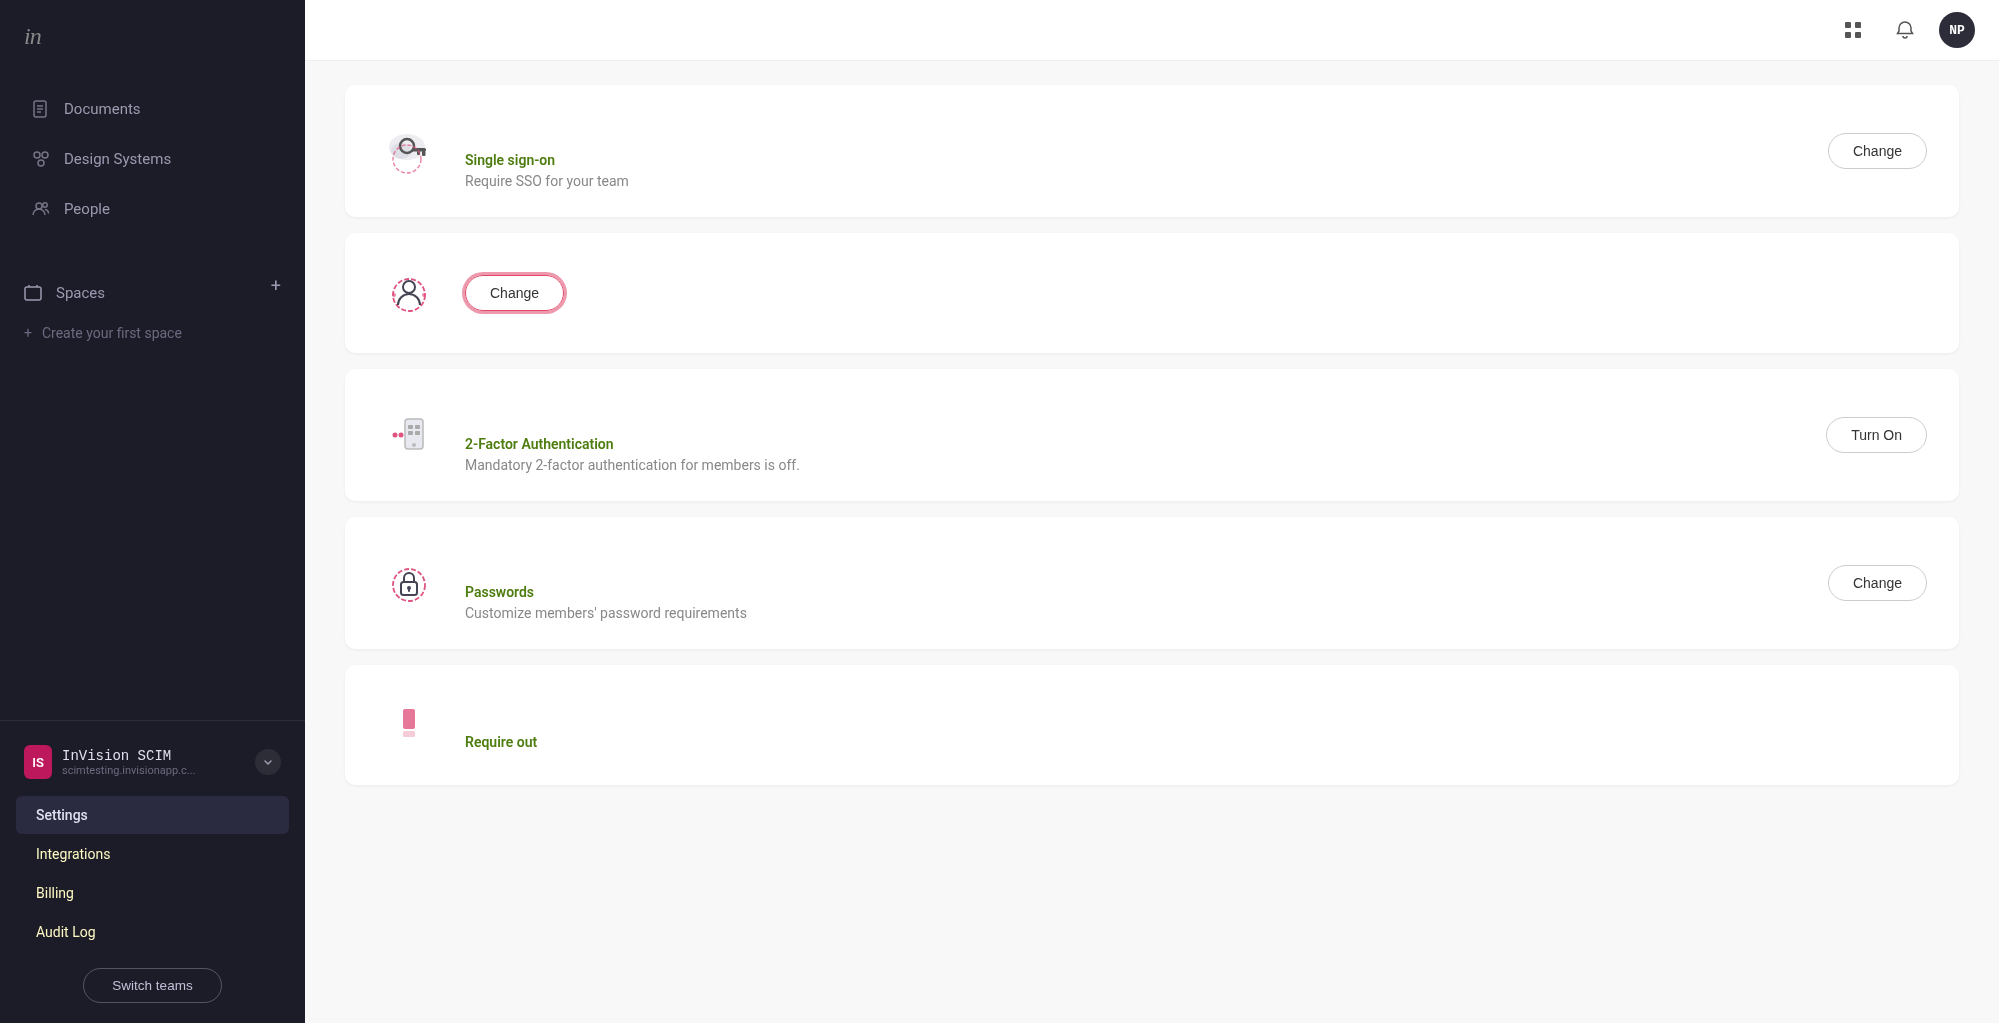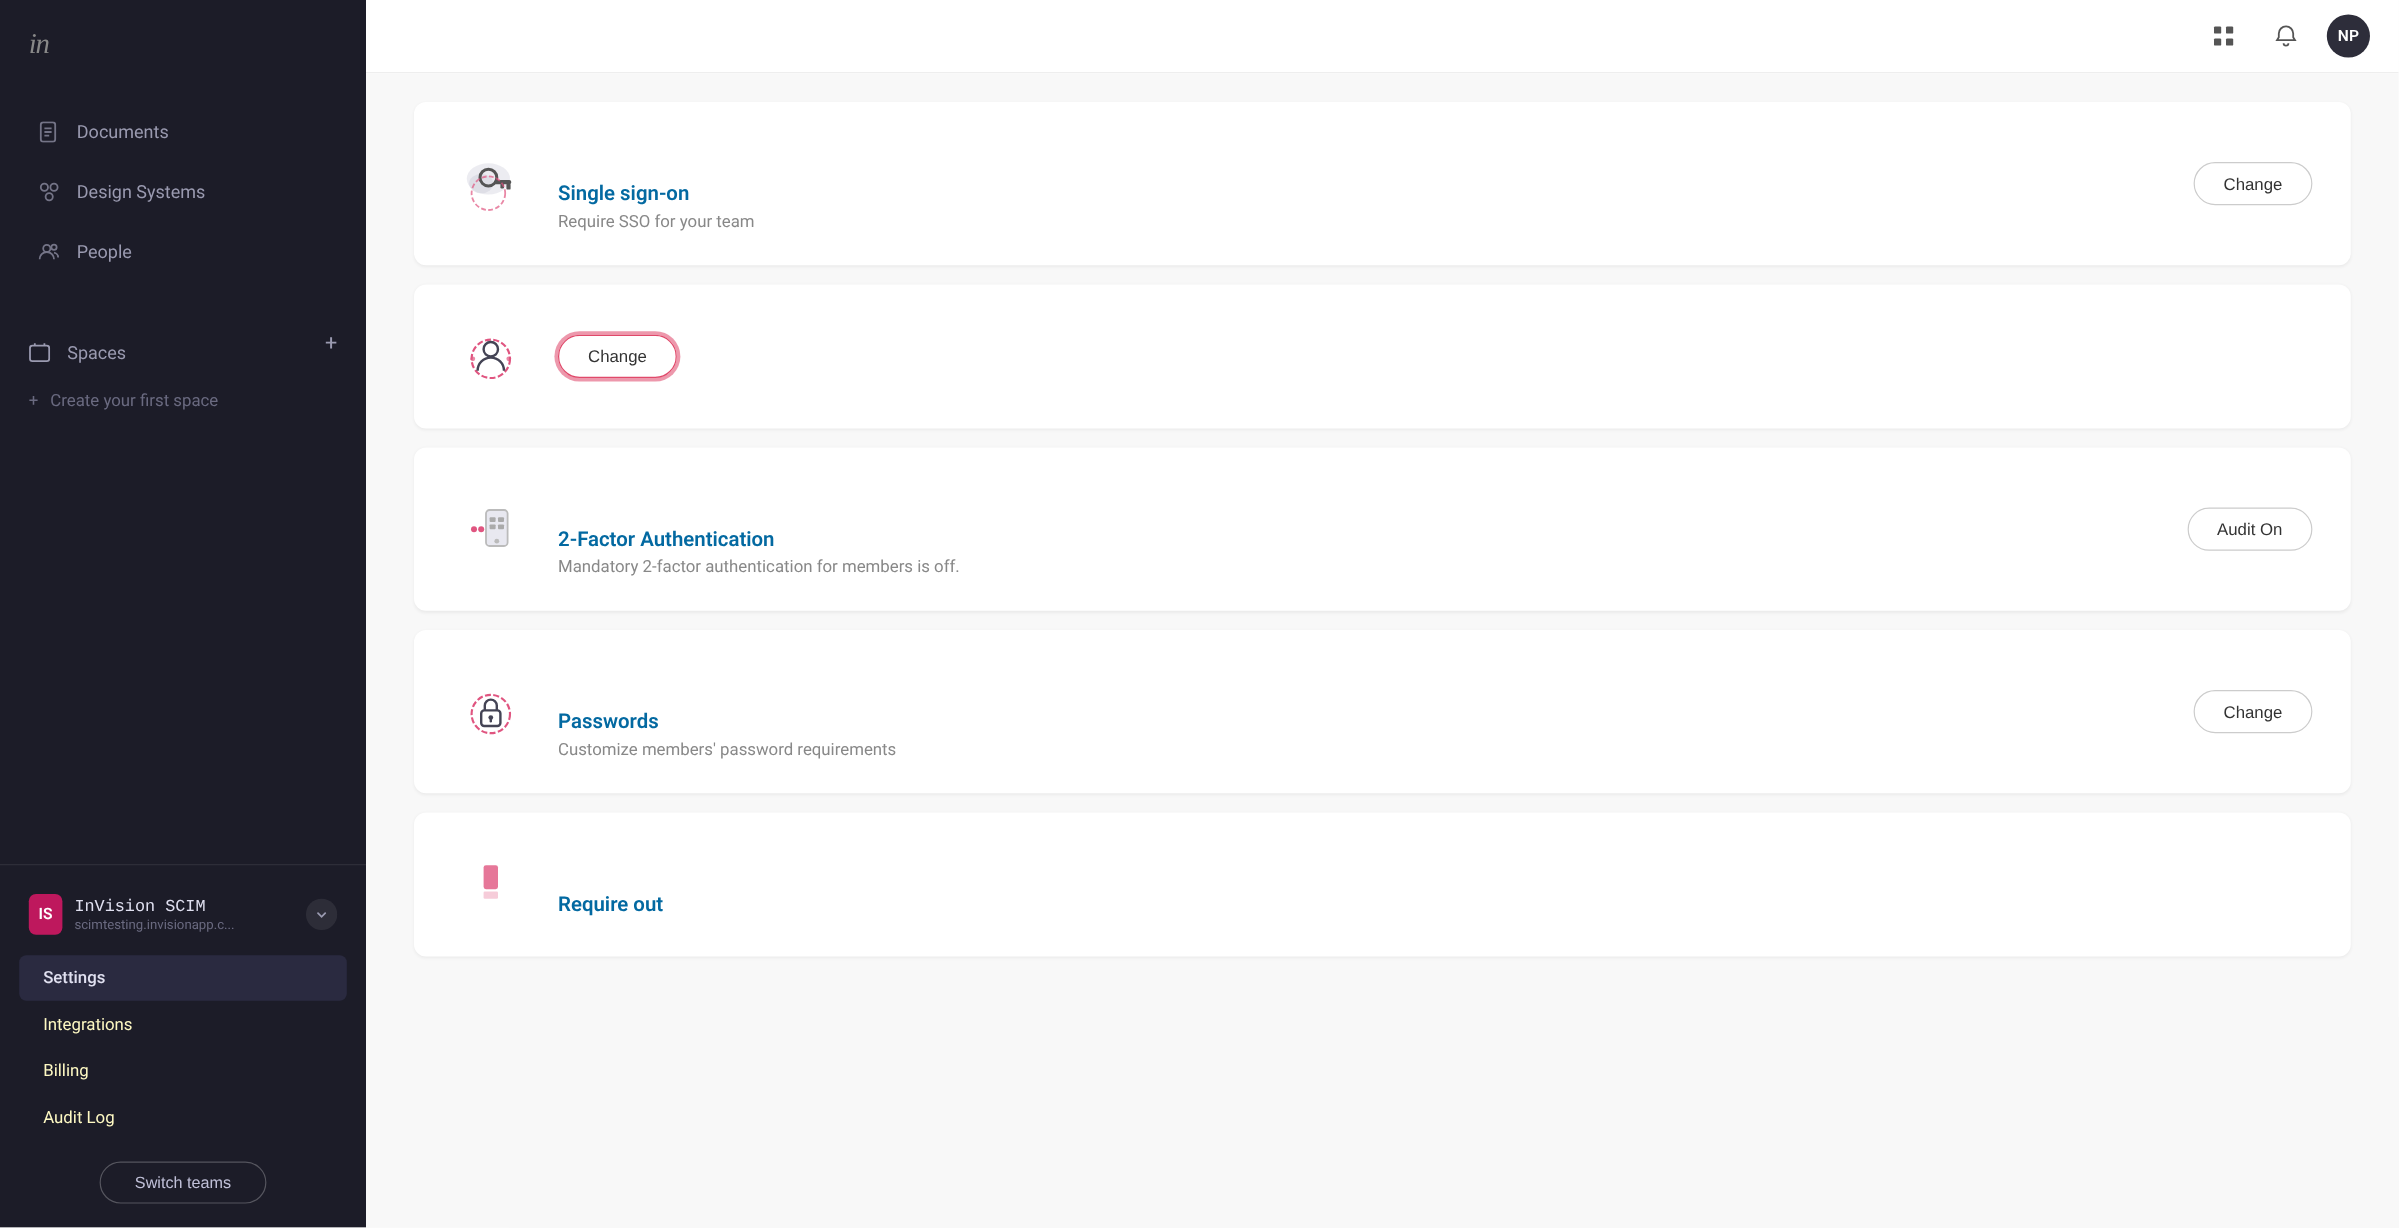--- a/index.html
+++ b/index.html
@@ -185,20 +185,21 @@
       padding: 12px 24px;
       border-bottom: 1px solid #eee;
       background: #fff;
       min-height: 60px;
     }
 
     .topbar-actions {
       display: flex;
       align-items: flex-start;
       gap: 16px;
+      font-family: Liberation Mono, monospace;
     }
 
     .topbar-icon-btn {
       width: 36px;
       height: 36px;
       display: flex;
       align-items: center;
       justify-content: center;
       cursor: pointer;
       border-radius: 6px;
@@ -245,23 +246,23 @@
       display: flex;
       align-items: center;
       justify-content: center;
     }
 
     .settings-card-info {
       flex: 1;
     }
 
     .settings-card-title {
-      font-size: 17px;
+      font-size: 14px;
       font-weight: 600;
-      color: #0369a1;
+      color: #4d7c0f;
       margin-bottom: 5px;
       margin-top: 39px;
     }
 
     .settings-card-desc {
       font-size: 14px;
       color: #888;
     }
 
     .settings-card-action {
@@ -474,21 +475,21 @@
           <rect x="36" y="20" width="5" height="4" rx="0.8" fill="#aaa"></rect>
           <rect x="29" y="26" width="5" height="4" rx="0.8" fill="#aaa"></rect>
           <rect x="36" y="26" width="5" height="4" rx="0.8" fill="#aaa"></rect>
         </svg>
       </div>
       <div class="settings-card-info">
         <div class="settings-card-title">2-Factor Authentication</div>
         <div class="settings-card-desc">Mandatory 2-factor authentication for members is off.</div>
       </div>
       <div class="settings-card-action">
-        <button class="btn-turnon">Audit On</button>
+        <button class="btn-turnon">Turn On</button>
       </div>
     </div>
 
     <div class="settings-card">
       <div class="settings-card-icon">
         <svg width="60" height="60" viewBox="0 0 60 60" fill="none">
 
           <circle cx="30" cy="32" r="16" stroke="#e05580" stroke-width="1.8" stroke-dasharray="5 2" fill="none"></circle>
 
           <rect x="22" y="29" width="16" height="13" rx="2.5" fill="none" stroke="#445" stroke-width="2"></rect>

